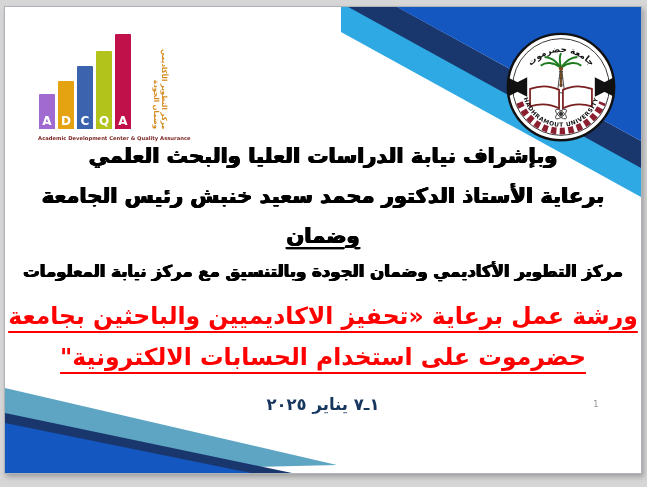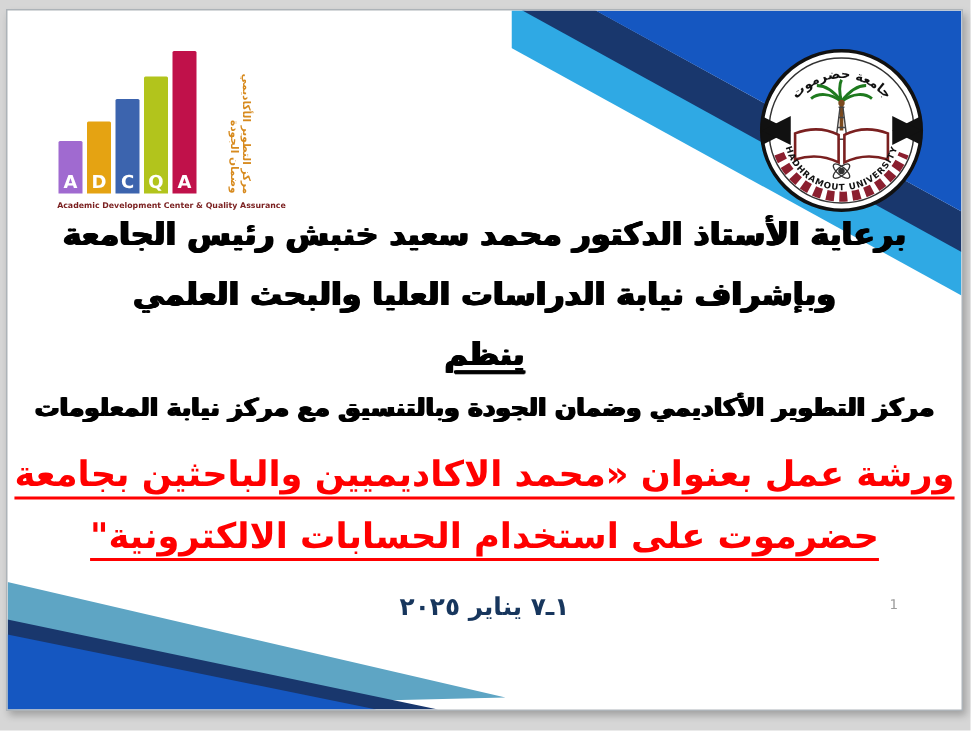--- a/index.html
+++ b/index.html
@@ -147,23 +147,23 @@
     </g>
 
     <path d="M17,76 A46,46 0 0,0 103,76" fill="none" stroke="#8b1f2f" stroke-width="7" stroke-dasharray="5.5,3.5"></path>
 
     <text font-size="6" fill="#111111" font-weight="bold" letter-spacing="0.6">
       <textPath href="#arcBottom" startOffset="50%" text-anchor="middle">HADHRAMOUT UNIVERSITY</textPath>
     </text>
   </svg>
 
   <div class="textblock">
+    <div class="heavy l-main">وبإشراف نيابة الدراسات العليا والبحث العلمي</div>
     <div class="heavy l-main">برعاية الأستاذ الدكتور محمد سعيد خنبش رئيس الجامعة</div>
-    <div class="heavy l-main">وبإشراف نيابة الدراسات العليا والبحث العلمي</div>
-    <div class="heavy l-org">ينظم</div>
+    <div class="heavy l-org">وضمان</div>
     <div class="heavy l-center">مركز التطوير الأكاديمي وضمان الجودة وبالتنسيق مع مركز نيابة المعلومات</div>
-    <div class="l-red">ورشة عمل بعنوان «محمد الاكاديميين والباحثين بجامعة</div>
+    <div class="l-red">ورشة عمل برعاية «تحفيز الاكاديميين والباحثين بجامعة</div>
     <div class="l-red">حضرموت على استخدام الحسابات الالكترونية"</div>
     <div class="l-date">١ـ٧ يناير ٢٠٢٥</div>
   </div>
 
   <div class="pagenum">1</div>
 </div>
 
 </body></html>

